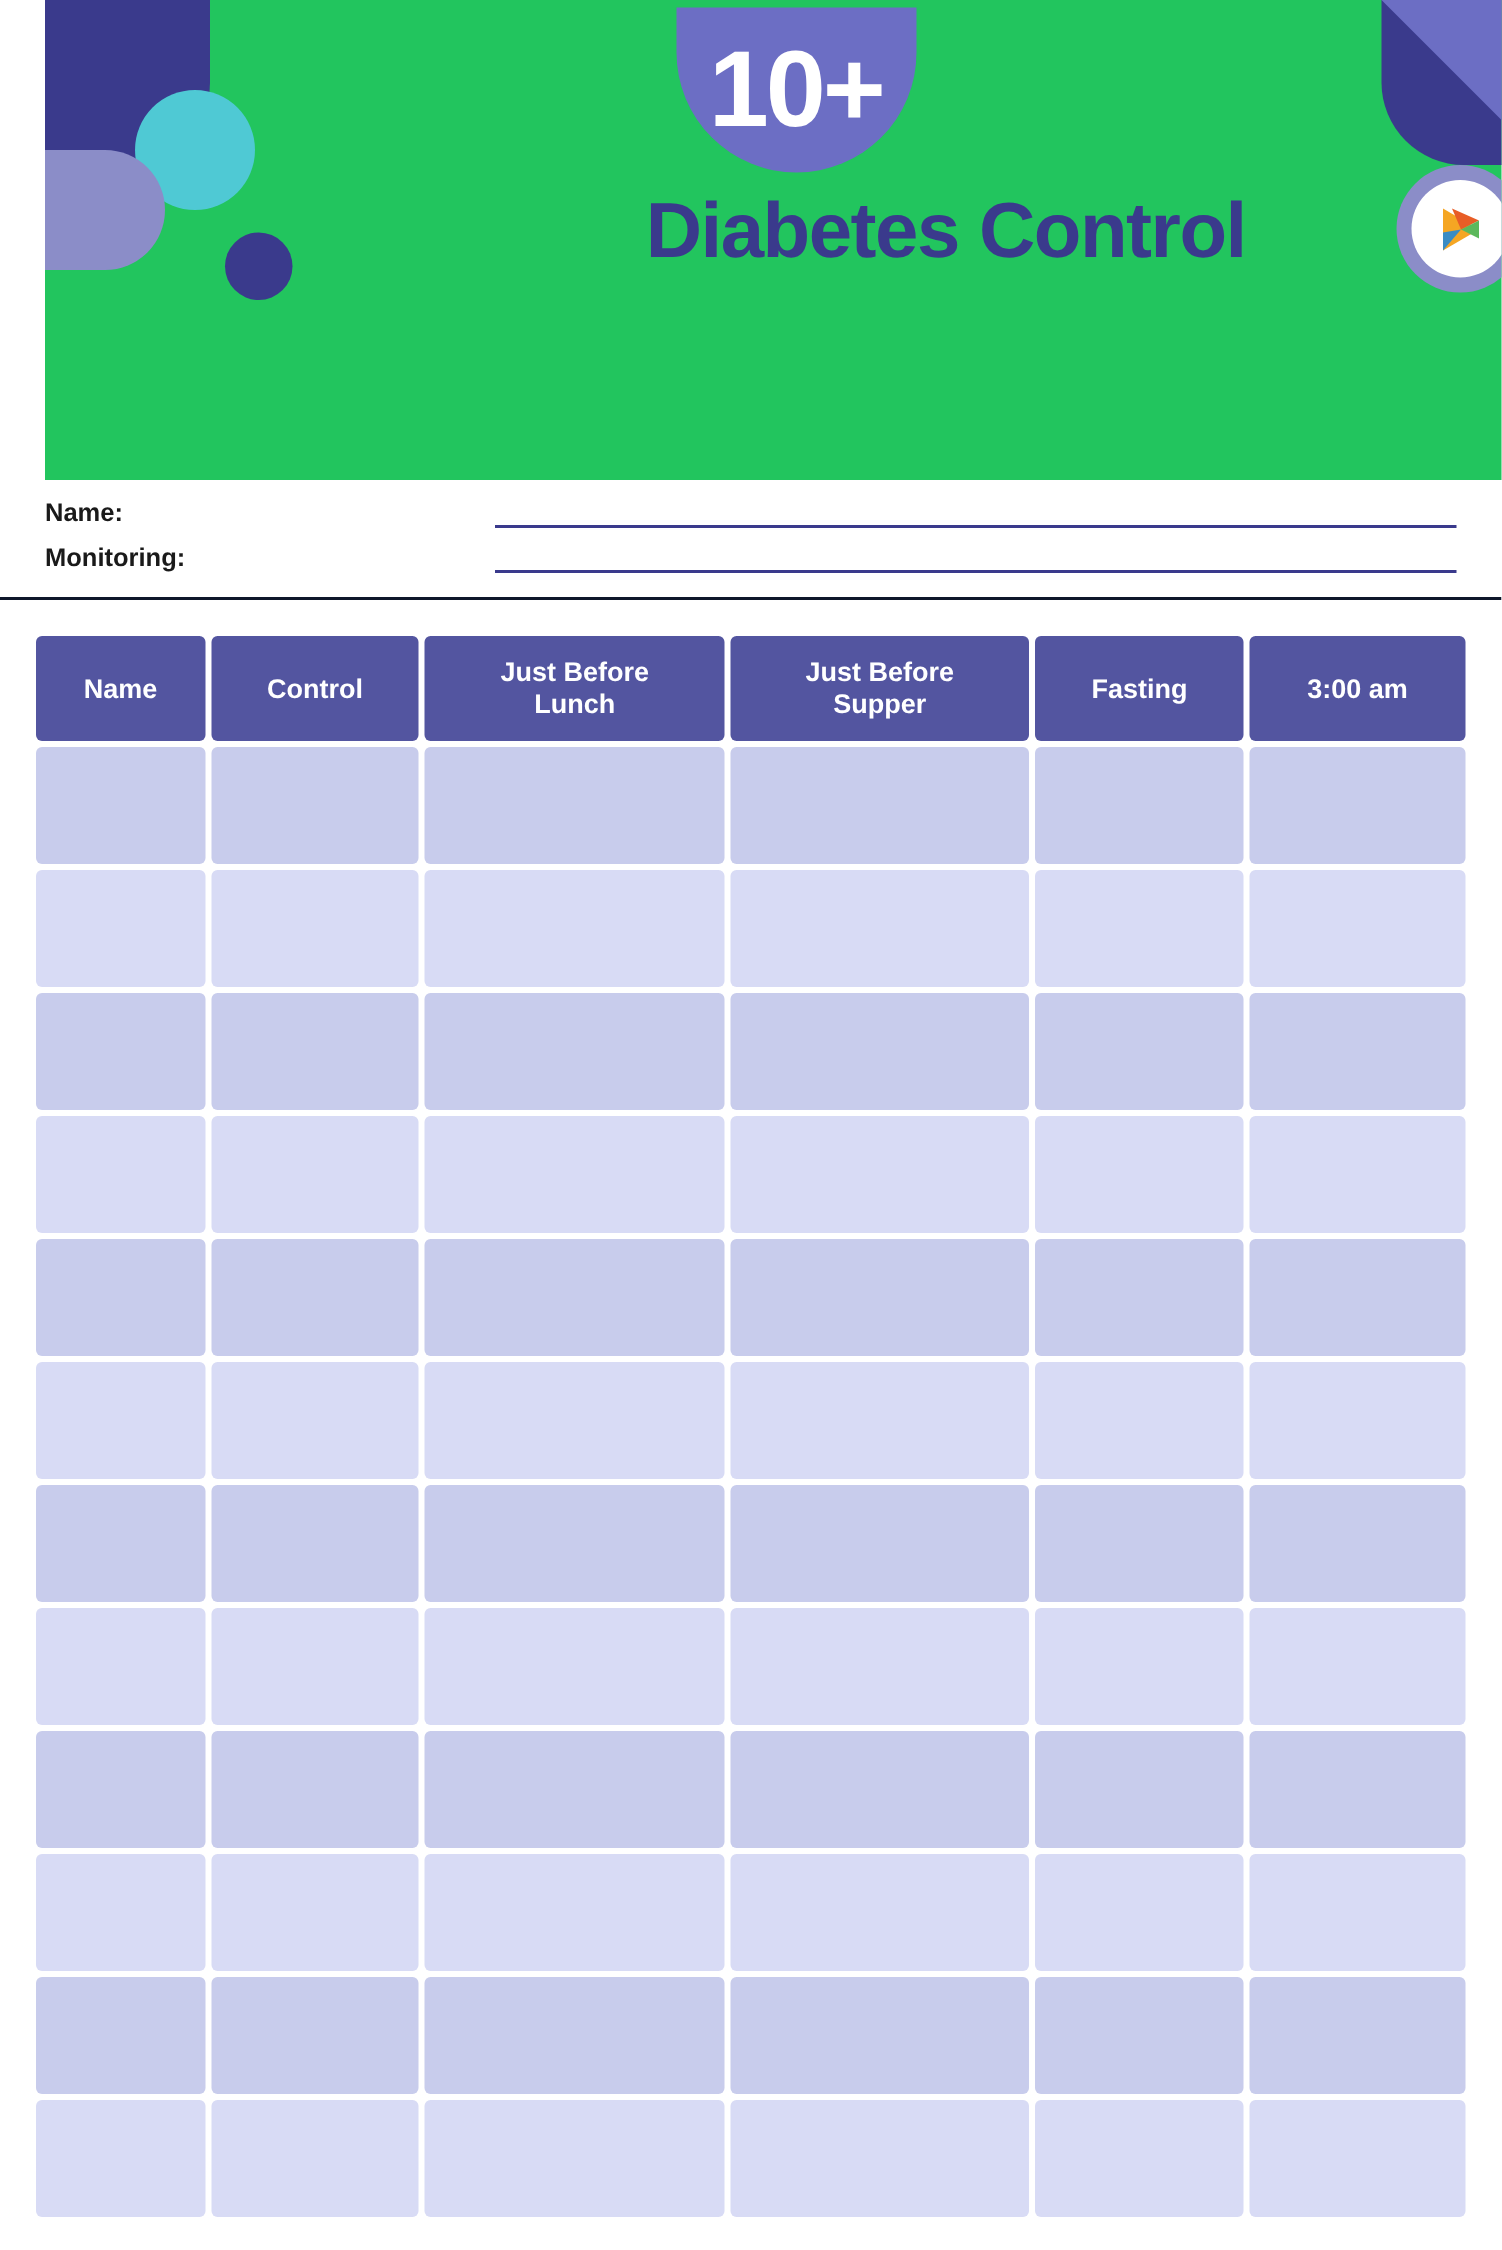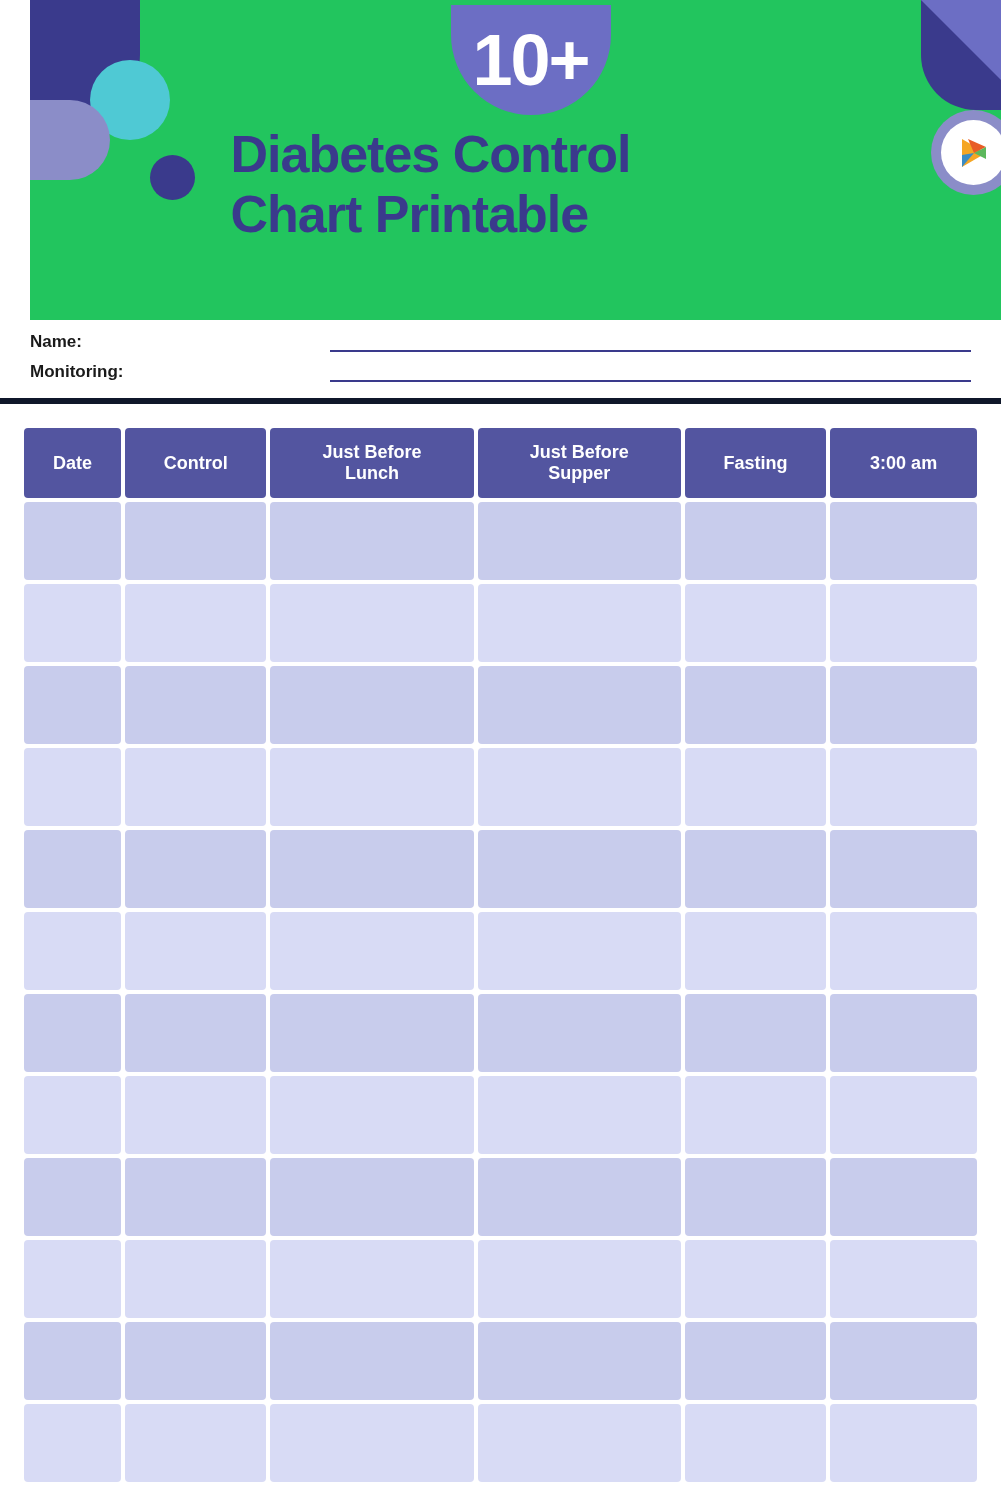--- a/index.html
+++ b/index.html
@@ -123,37 +123,37 @@
       color: #ffffff;
       font-family: Arial Black, Arial, sans-serif;
       letter-spacing: -2px;
     }
 
     .header-title {
       position: absolute;
       top: 125px;
       left: 50%;
       transform: translateX(-50%);
-      text-align: left;
+      text-align: right;
       width: 600px;
     }
 
     .header-title h1 {
       font-size: 52px;
       font-weight: 900;
       color: #3a3a8c;
       font-family: Arial Black, Arial, sans-serif;
       line-height: 1.15;
       letter-spacing: -1px;
     }
 
     
     .form-section {
       padding: 10px 30px 8px 30px;
-      border-bottom: 6px solid #0f172a;
+      border-bottom: 2px solid #0f172a;
     }
 
     .form-row {
       display: flex;
       align-items: flex-end;
       margin-bottom: 8px;
     }
 
     .form-label {
       font-size: 17px;
@@ -235,42 +235,41 @@
       </div>
     </div>
 
     <div class="center-badge">
       <span class="badge-text">10+</span>
     </div>
 
     <div class="header-title">
       <h1>
         <span>Diabetes Control</span><br>
-        <span>Chart Printable</span>
       </h1>
     </div>
 
   </div>
 
   <div class="form-section">
     <div class="form-row">
       <span class="form-label">Name:</span>
       <input class="form-line" type="text" style="">
     </div>
     <div class="form-row">
       <span class="form-label">Monitoring:</span>
       <input class="form-line" type="text" style="">
     </div>
   </div>
 
   <div class="table-section">
     <table class="data-table">
       <thead>
         <tr>
-          <th>Date</th>
+          <th>Name</th>
           <th>Control</th>
           <th>Just Before<br>Lunch</th>
           <th>Just Before<br>Supper</th>
           <th>Fasting</th>
           <th>3:00 am</th>
         </tr>
       </thead>
       <tbody id="table-body">
       <tr>
             <td></td>

